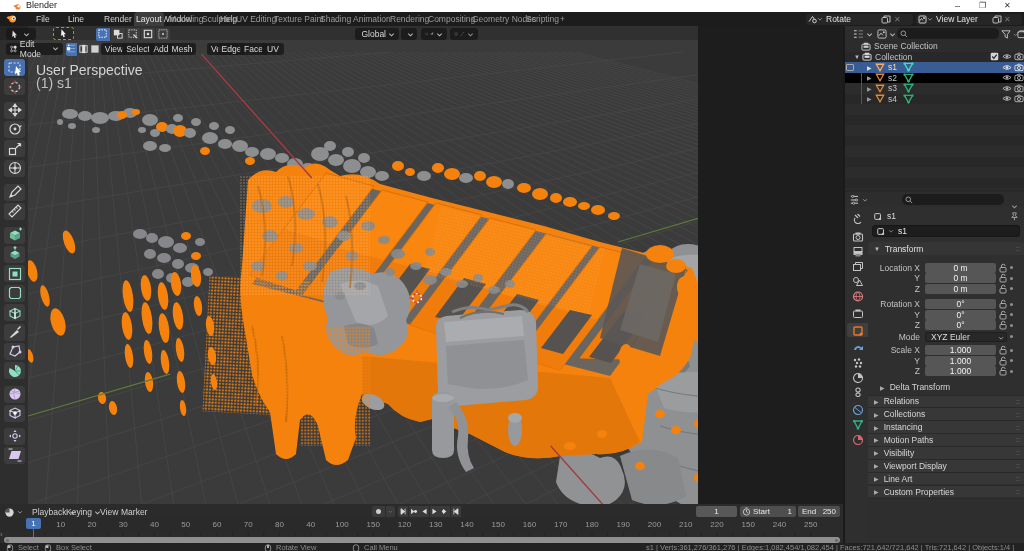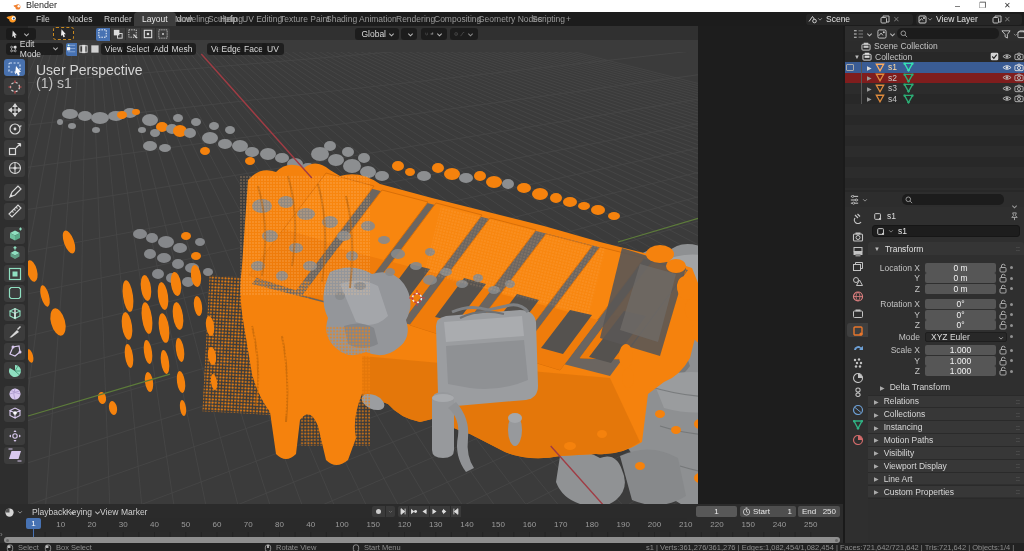--- a/index.html
+++ b/index.html
@@ -1,21 +1,21 @@
 <!DOCTYPE html>
 <html><head><meta charset="utf-8"><style>
 *{margin:0;padding:0;box-sizing:border-box;font-family:"Liberation Sans",sans-serif;}
 html,body{width:1024px;height:551px;overflow:hidden;background:#1d1d1d;}
 #root{position:absolute;inset:0;width:1024px;height:551px;}
 .abs{position:absolute;}
 #titlebar{left:0;top:0;width:1024px;height:12px;background:#fff;}
 #titlebar .t{position:absolute;left:26px;top:0px;font-size:9px;color:#1a1a1a;}
 #topbar{left:0;top:12px;width:1024px;height:14px;background:#1c1c1c;color:#cdcdcd;}
 .menu{position:absolute;top:1.5px;font-size:8.5px;color:#d2d2d2;}
-.tab{position:absolute;top:0px;height:14px;line-height:14px;font-size:8.5px;color:#9a9a9a;padding:0 8px;border-radius:4px 4px 0 0;}
+.tab{position:absolute;top:0px;height:14px;line-height:14px;font-size:8.5px;color:#9a9a9a;padding:0 2px;border-radius:4px 4px 0 0;}
 .tab.act{background:#3d3d3d;color:#e8e8e8;}
 #viewport{left:0;top:26px;width:698px;height:478px;background:#3b3b3b;overflow:hidden;}
 #toolsettings{left:0;top:26px;width:843px;height:14px;background:rgba(15,15,15,0.25);}
 .pill{position:absolute;display:flex;align-items:center;gap:2px;background:rgba(24,24,24,0.82);border-radius:3px;color:#d8d8d8;font-size:8.5px;padding:0 4px;height:12px;}
 .pill.nobg{background:transparent;}
 .sq{display:inline-flex;align-items:center;justify-content:center;width:13px;height:12px;background:#3f3f3f;}
 .tstrip{position:absolute;left:0;top:0;width:28px;height:478px;background:#2e2e2e;}
 .tb{position:absolute;left:4px;width:21px;height:17px;background:#3c3c3c;border-radius:3px;display:flex;align-items:center;justify-content:center;}
 .tb.sel{background:#4871ae;}
 .vtext{position:absolute;color:#d4d4d4;font-size:14px;}
@@ -48,21 +48,21 @@
 <span style="position:absolute;left:1004px;top:1px;color:#333;font-size:8px">✕</span>
     </div>
 <div class="abs" id="topbar">
       <svg class="abs" style="left:6px;top:1px" width="12" height="11" viewBox="0 0 12 11">
         <circle cx="6.5" cy="6" r="3.4" fill="#ff9822"></circle>
         <circle cx="7.6" cy="5.2" r="2" fill="#fff"></circle>
         <path d="M0.5 4.5 Q3 2.5 6 4 L4 6.5 Q2 6.5 0.5 4.5Z" fill="#ff9822"></path>
         <circle cx="7.8" cy="5.4" r="1" fill="#26548c"></circle>
       </svg>
 <span class="menu" style="left:36px">File</span>
-<span class="menu" style="left:68px">Nodes</span>
+<span class="menu" style="left:68px">Line</span>
 <span class="menu" style="left:104px">Render</span>
 <span class="menu" style="left:162px">Window</span>
 <span class="menu" style="left:220px">Help</span>
 <span class="tab act" style="left:134px">Layout</span>
 <span class="tab" style="left:167px">Modeling</span>
 <span class="tab" style="left:200px">Sculpting</span>
 <span class="tab" style="left:234px">UV Editing</span>
 <span class="tab" style="left:272px">Texture Paint</span>
 <span class="tab" style="left:318px">Shading</span>
 <span class="tab" style="left:351px">Animation</span>
@@ -72,21 +72,21 @@
 <span class="tab" style="left:524px">Scripting</span>
 <span class="tab" style="left:558px">+</span>
 <div class="abs" style="left:806px;top:1.5px;width:107px;height:11.5px;background:#262626;border-radius:3px;display:flex;align-items:center;">
 <svg width="9" height="9" viewBox="0 0 9 9" style="margin-left:2px">
           <path d="M1 6.5 L4.5 1.5 L6.5 4.5" fill="none" stroke="#ccc" stroke-width="1"></path>
           <circle cx="6.5" cy="6" r="1.8" fill="none" stroke="#ccc" stroke-width="1"></circle>
         </svg>
         <svg width="6" height="6" viewBox="0 0 8 8" style="flex:none">
           <path d="M1.5 3 L4 5.5 L6.5 3" stroke="#999" stroke-width="1.2" fill="none"></path>
         </svg>
-        <span style="font-size:8.5px;color:#e0e0e0;margin-left:3px">Scene</span>
+        <span style="font-size:8.5px;color:#e0e0e0;margin-left:3px">Rotate</span>
 <svg width="10" height="9" viewBox="0 0 10 9" style="margin-left:30px">
           <rect x="1" y="2.5" width="5.5" height="5.5" rx="1" fill="none" stroke="#bbb" stroke-width="1"></rect>
           <path d="M3 2.5 V1 H9 V7 H6.5" fill="none" stroke="#bbb" stroke-width="1"></path>
         </svg>
 <span style="color:#777;font-size:8px;margin-left:3px">✕</span>
       </div>
 <div class="abs" style="left:916px;top:1.5px;width:106px;height:11.5px;background:#262626;border-radius:3px;display:flex;align-items:center;">
 <svg width="9" height="9" viewBox="0 0 9 9" style="margin-left:2px">
           <rect x="1" y="1" width="7" height="7" rx="1" fill="none" stroke="#ccc" stroke-width="1"></rect>
           <path d="M1.5 6 L3.5 3.5 L5 5.5" stroke="#ccc" fill="none" stroke-width="0.9"></path>
@@ -790,21 +790,21 @@
             <path d="M1 4.5 Q5.5 0.5 10 4.5 Q5.5 8.5 1 4.5Z" fill="none" stroke="#e8e8e8" stroke-width="1"></path>
             <circle cx="5.5" cy="4.5" r="1.4" fill="#e8e8e8"></circle>
           </svg>
           <svg width="10" height="9" viewBox="0 0 11 9">
             <rect x="1" y="2" width="9" height="6" rx="1.2" fill="none" stroke="#e8e8e8" stroke-width="1"></rect>
             <circle cx="5.5" cy="5" r="1.7" fill="none" stroke="#e8e8e8" stroke-width="1"></circle>
             <path d="M3.5 2 L4.5 0.8 h2 L7.5 2" fill="none" stroke="#e8e8e8" stroke-width="0.9"></path>
           </svg>
         </span>
       </div>
-<div class="olrow" style="top:46.5px;background:#7f1d1d">
+<div class="olrow" style="top:46.5px;background:#000000">
         <span style="display:flex;align-items:center;flex:1"><span style="width:22px"></span><span style="color:#999;font-size:6px;width:8px">▶</span><svg width="10" height="9" viewBox="0 0 12 11" style="margin-right:3px">
             <path d="M1.5 1.5 H10.5 L6 9.5 Z" fill="none" stroke="#e08b3d" stroke-width="1.6"></path>
           </svg>s2<span style="width:6px"></span><svg width="11" height="10" viewBox="0 0 12 11" style="margin-right:2px">
             <path d="M1.5 1.5 H10.5 L6 9.5 Z" fill="none" stroke="#2cac74" stroke-width="1.5"></path>
             <circle cx="1.8" cy="1.8" r="1.3" fill="#2cac74"></circle>
             <circle cx="10.2" cy="1.8" r="1.3" fill="#2cac74"></circle>
             <circle cx="6" cy="9" r="1.3" fill="#2cac74"></circle>
           </svg></span>
         <span style="display:flex;align-items:center">
           <svg width="10" height="9" viewBox="0 0 11 9" style="margin-right:2px">
@@ -1252,16 +1252,16 @@
       </svg>
 <span class="sbi" style="left:56px">Box Select</span>
 <svg class="abs" style="left:264px;top:0.5px" width="8" height="8" viewBox="0 0 8 9">
         <rect x="1" y="1" width="6" height="7.5" rx="2.5" fill="none" stroke="#999" stroke-width="1"></rect>
         <rect x="3" y="1" width="2" height="3.5" fill="#bbb"></rect>
       </svg>
 <span class="sbi" style="left:276px">Rotate View</span>
 <svg class="abs" style="left:352px;top:0.5px" width="8" height="8" viewBox="0 0 8 9">
         <rect x="1" y="1" width="6" height="7.5" rx="2.5" fill="none" stroke="#999" stroke-width="1"></rect>
       </svg>
-<span class="sbi" style="left:364px">Start Menu</span>
+<span class="sbi" style="left:364px">Call Menu</span>
 <span class="sbi" style="left:646px">s1 | Verts:361,276/361,276 | Edges:1,082,454/1,082,454 | Faces:721,642/721,642 | Tris:721,642 | Objects:1/4 | 2.93.6</span>
     </div>
 <div class="abs" style="left:843px;top:26px;width:2px;height:517px;background:#1a1a1a"></div>
 </div>
 </body></html>

